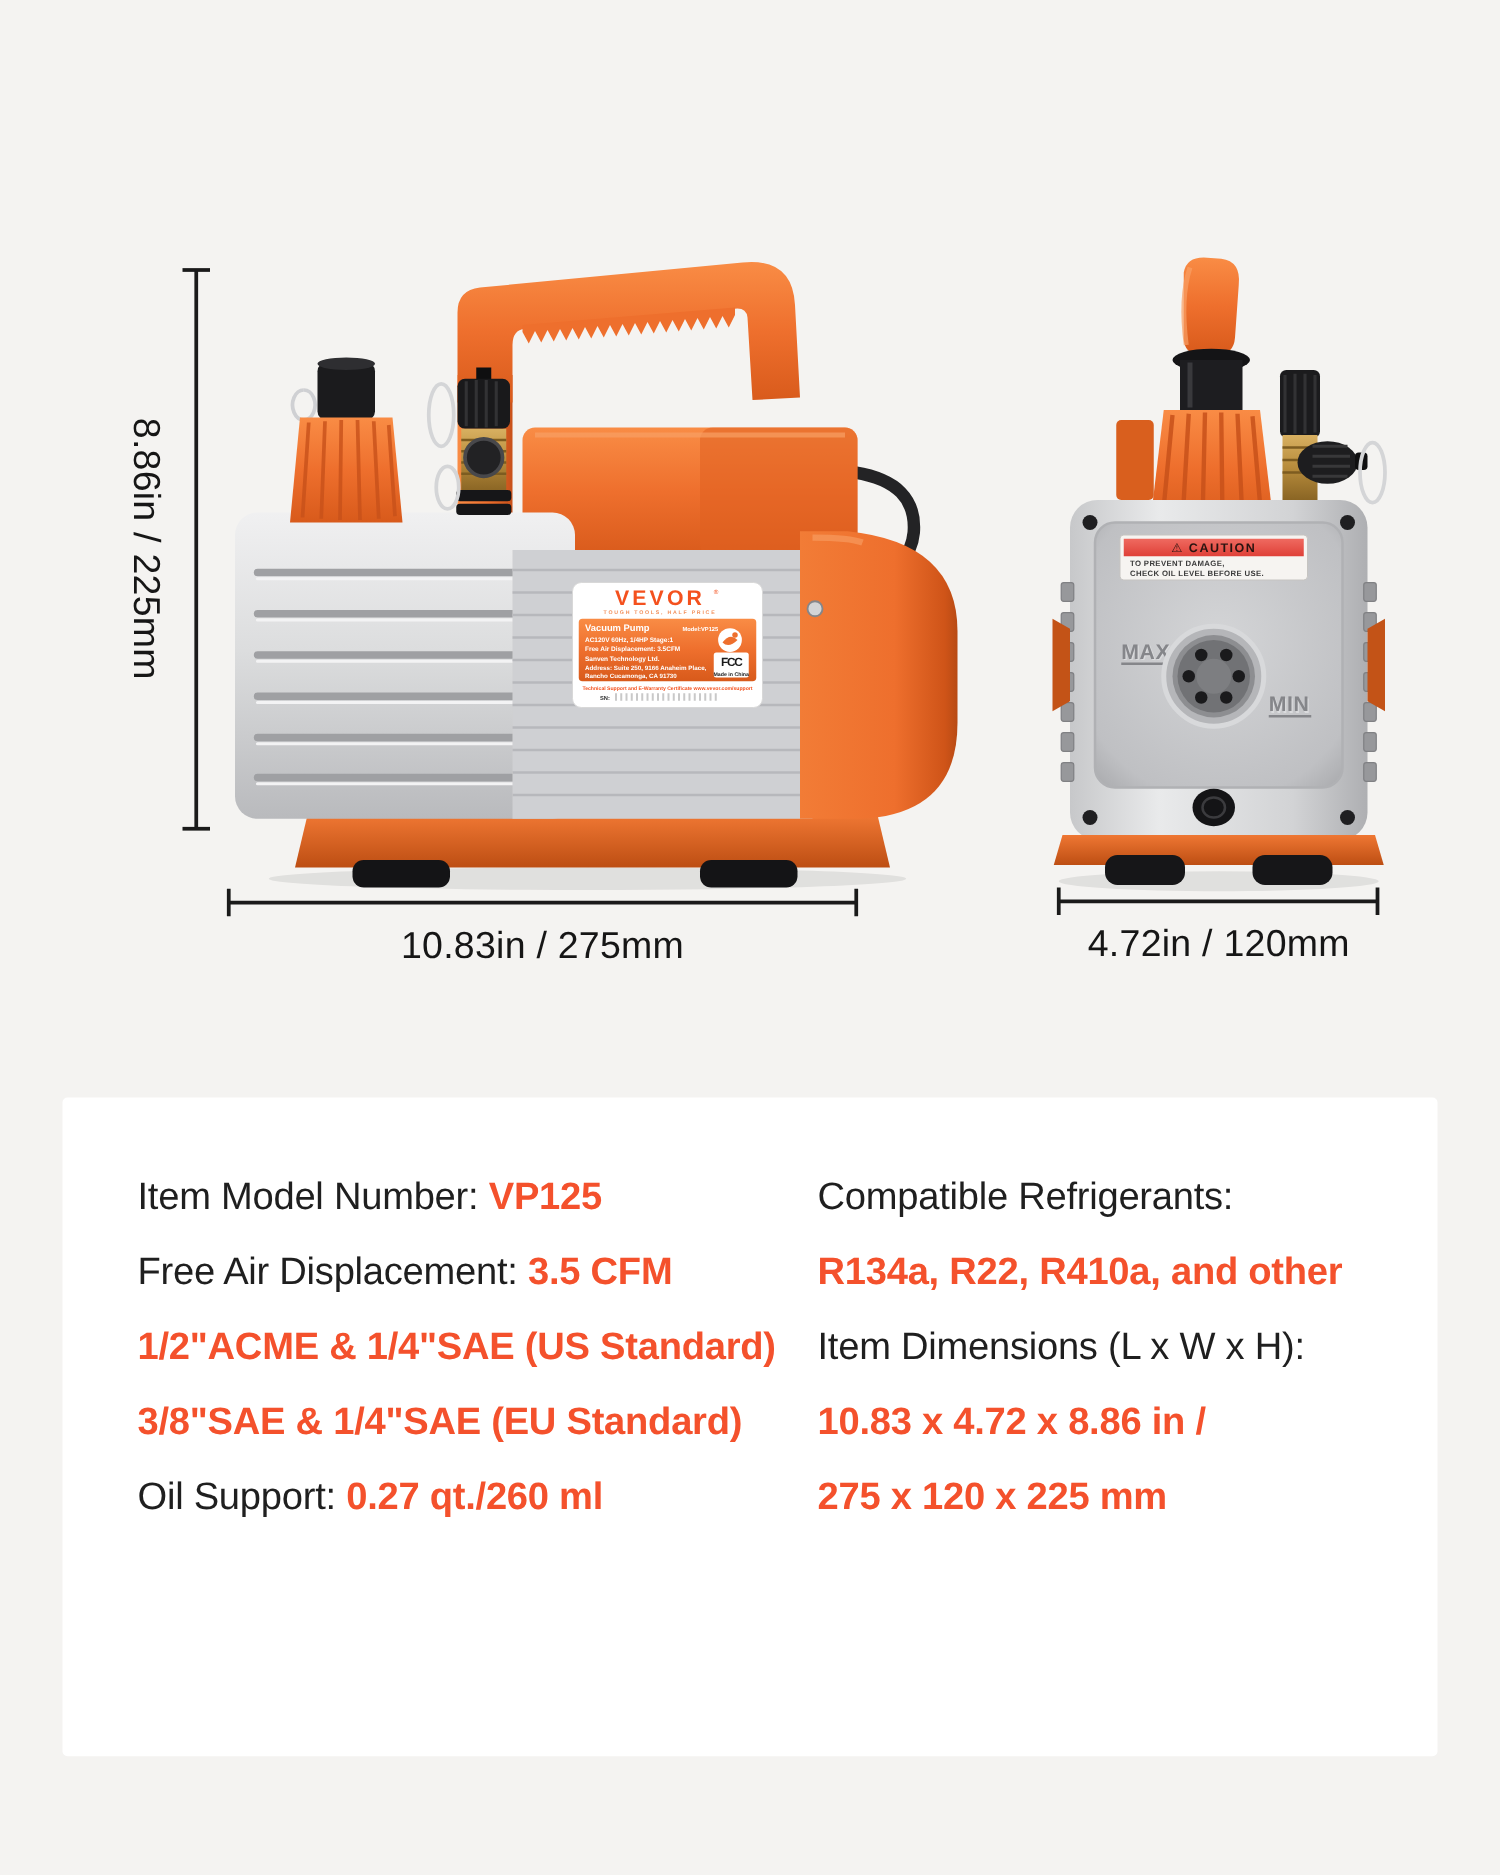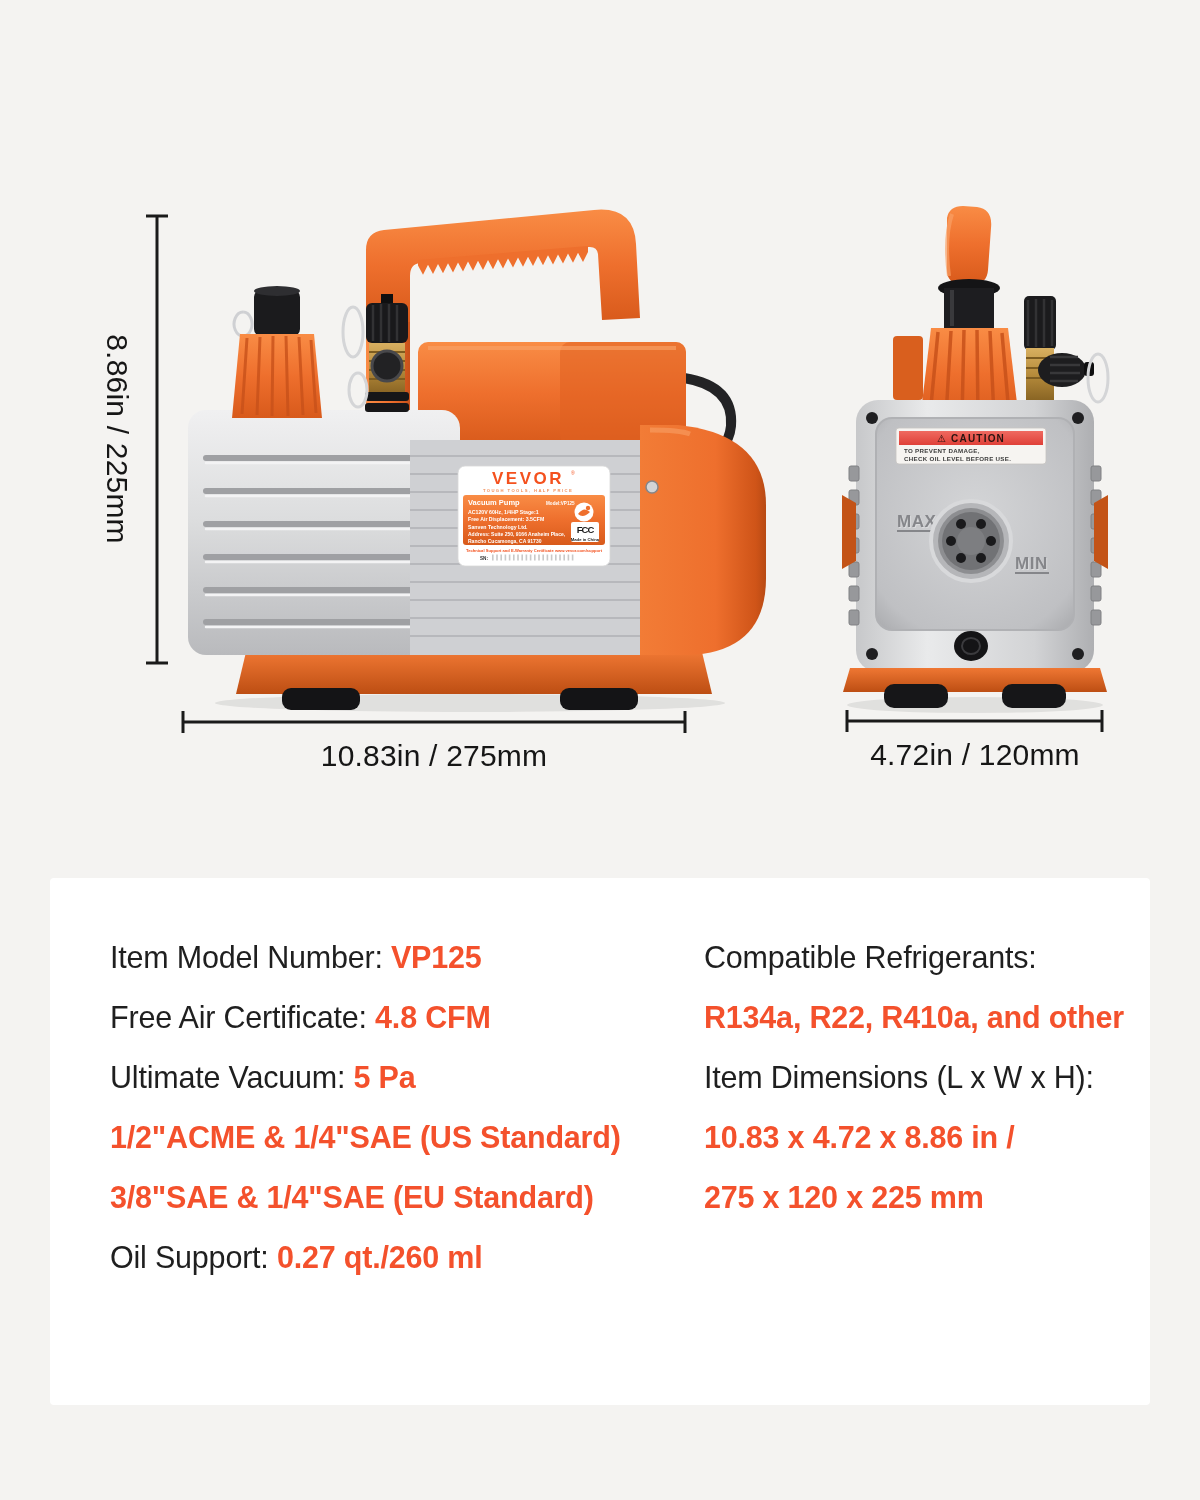--- a/index.html
+++ b/index.html
@@ -14,21 +14,21 @@
   .spec-card{
     position:absolute;left:50px;top:878px;width:1100px;height:527px;
     background:#ffffff;border-radius:4px;
   }
   .spec-col{
     position:absolute;top:49px;
     font-size:30.5px;line-height:60px;letter-spacing:-0.2px;
     white-space:nowrap;
   }
   .spec-col.left{left:60px;}
-  .spec-col.right{left:654px;}
+  .spec-col.right{left:604px;}
   .spec-row .k{color:#1f1f1f;font-weight:400;}
   .spec-row .v{color:#f4512c;font-weight:700;}
 
   
   text{font-family:"Liberation Sans","DejaVu Sans",sans-serif;}
   .dim-label{font-size:30px;fill:#161616;letter-spacing:0.2px;}
 </style>
 </head>
 <body>
 
@@ -275,22 +275,21 @@
     <line x1="847" y1="710" x2="847" y2="732"></line>
     <line x1="1102" y1="710" x2="1102" y2="732"></line>
   </g>
   <text class="dim-label" x="975" y="765" text-anchor="middle">4.72in / 120mm</text>
 </svg>
 </div>
 
 <div class="spec-card">
   <div class="spec-col left">
     <div class="spec-row"><span class="k">Item Model Number: </span><span class="v">VP125</span></div>
-    <div class="spec-row"><span class="k">Free Air Certificate: </span><span class="v">4.8 CFM</span></div>
-    <div class="spec-row"><span class="k">Ultimate Vacuum: </span><span class="v">5 Pa</span></div>
+    <div class="spec-row"><span class="k">Free Air Displacement: </span><span class="v">3.5 CFM</span></div>
     <div class="spec-row"><span class="k"></span><span class="v">1/2"ACME &amp; 1/4"SAE (US Standard)</span></div>
     <div class="spec-row"><span class="k"></span><span class="v">3/8"SAE &amp; 1/4"SAE (EU Standard)</span></div>
     <div class="spec-row"><span class="k">Oil Support: </span><span class="v">0.27 qt./260 ml</span></div>
   </div>
   <div class="spec-col right">
     <div class="spec-row"><span class="k">Compatible Refrigerants:</span><span class="v"></span></div>
     <div class="spec-row"><span class="k"></span><span class="v">R134a, R22, R410a, and other</span></div>
     <div class="spec-row"><span class="k">Item Dimensions (L x W x H):</span><span class="v"></span></div>
     <div class="spec-row"><span class="k"></span><span class="v">10.83 x 4.72 x 8.86 in /</span></div>
     <div class="spec-row"><span class="k"></span><span class="v">275 x 120 x 225 mm</span></div>

